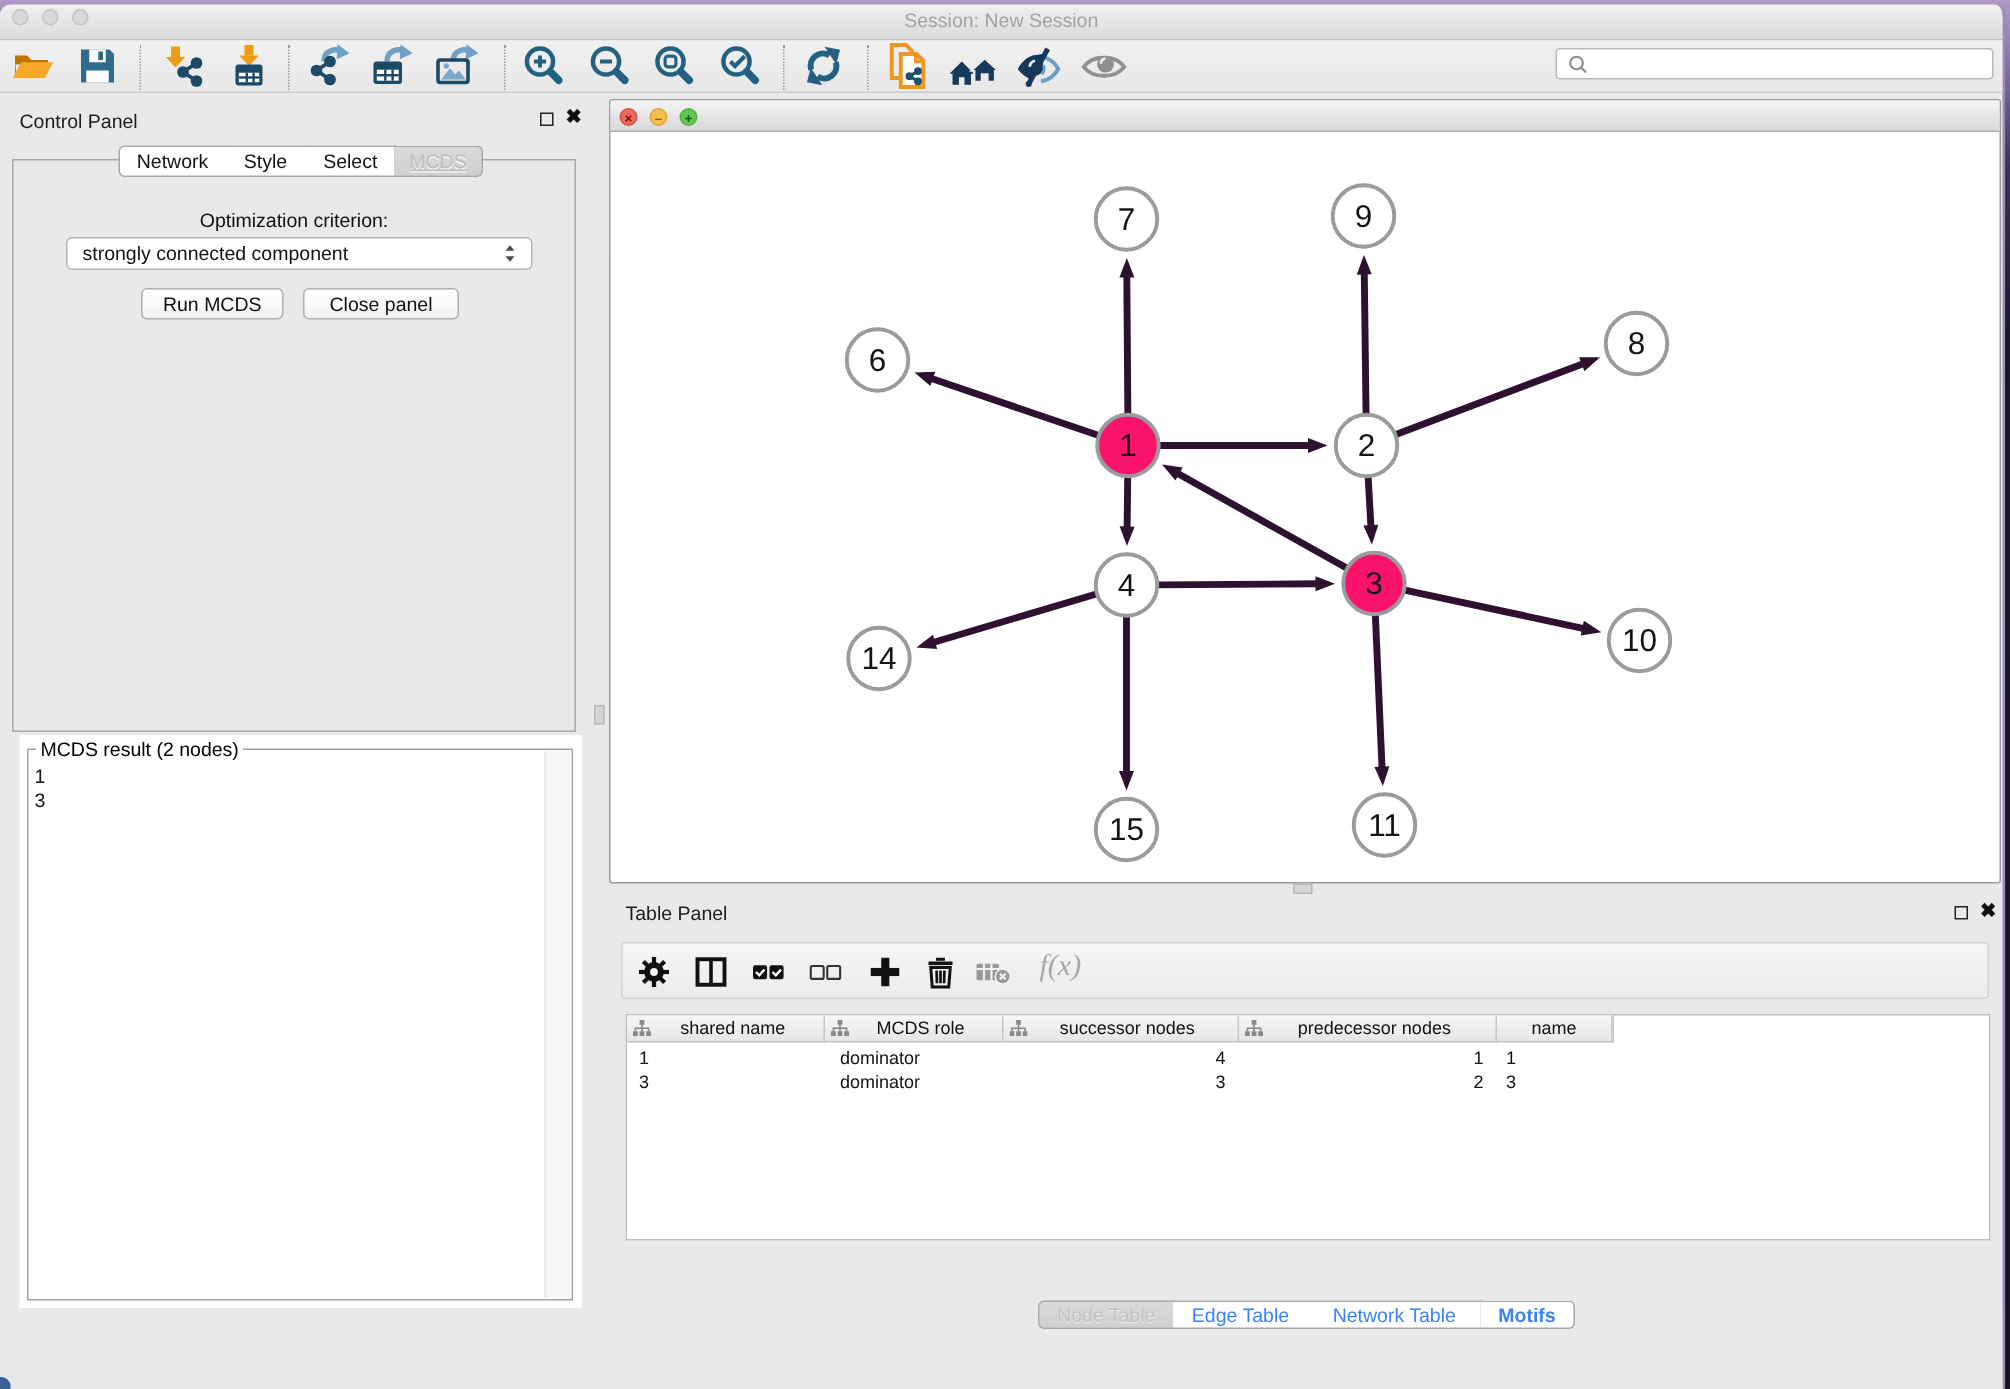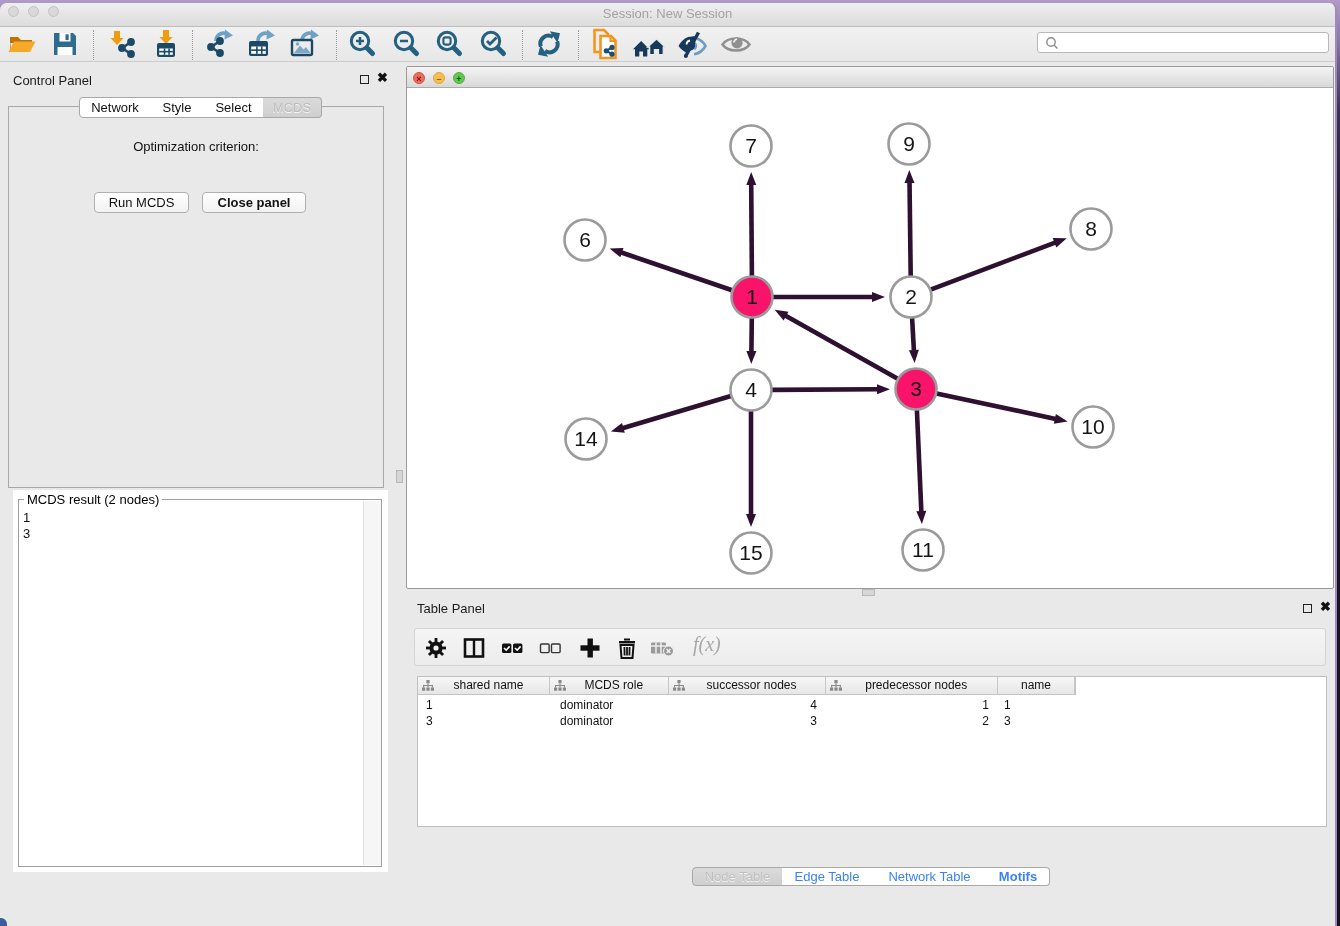--- a/index.html
+++ b/index.html
@@ -20,26 +20,26 @@
 
 #cpanel{position:absolute;left:0;top:60px;width:392px;height:828px;background:#e9e9e9;}
 #cphead{position:absolute;left:13px;top:10px;font-size:13px;color:#1c1c1c;}
 #cpfloat{position:absolute;left:360px;top:12px;width:9px;height:9px;border:1.5px solid #222;}
 #cpclose{position:absolute;left:377px;top:7px;font-size:13px;font-weight:bold;color:#111;}
 #cptabwrap{position:absolute;left:8px;top:43px;width:376px;height:382px;border:1px solid #a8a8a8;background:#e9e9e9;}
 .cptab{position:absolute;top:34px;height:21px;border:1px solid #a8a8a8;background:#fff;font-size:13px;color:#111;text-align:center;line-height:20px;}
 #tabN{left:79px;width:72px;border-radius:4px 0 0 4px;}
 #tabS{left:150px;width:55px;border-left:none;}
 #tabE{left:204px;width:60px;border-left:none;}
-#tabM{left:263px;width:59px;border-left:none;border-radius:0 4px 4px 0;background:linear-gradient(180deg,#dadada,#cfcfcf);color:#bdbdbd;text-shadow:0 1px 0 #f5f5f5;}
+#tabM{left:263px;width:59px;border-left:none;border-radius:0 4px 4px 0;background:linear-gradient(180deg,#dadada,#cfcfcf);color:#bdbdbd;text-shadow:0 1px 0 #f5f5f5;text-decoration:underline;}
 #optlabel{position:absolute;left:8px;top:76px;width:376px;text-align:center;font-size:13px;color:#111;}
 #optsel{position:absolute;left:44px;top:95px;width:311px;height:22px;background:#fff;border:1px solid #b4b4b4;border-radius:4px;font-size:13px;color:#111;line-height:20px;padding-left:10px;}
 .btn{position:absolute;top:129px;height:21px;background:linear-gradient(180deg,#ffffff,#f2f2f2);border:1px solid #b0b0b0;border-radius:4px;font-size:13px;color:#111;text-align:center;line-height:19px;}
 #btnrun{left:94px;width:95px;}
-#btnclose{left:202px;width:104px;font-weight:bold;}
+#btnclose{left:202px;width:104px;}
 #mcdsbox{position:absolute;left:13px;top:427px;width:375px;height:382px;background:#fff;}
 #mcdsborder{position:absolute;left:5px;top:9px;width:364px;height:368px;border:1px solid #9f9f9f;}
 #mcdslegend{position:absolute;left:11px;top:2px;background:#fff;padding:0 3px;font-size:13px;color:#000000;}
 #mcdsscroll{position:absolute;left:350px;top:11px;width:18px;height:364px;background:#f6f6f6;border-left:1px solid #e3e3e3;}
 #mcdsitems{position:absolute;left:10px;top:20px;font-size:13px;color:#111;line-height:16px;}
 
 #netwin{position:absolute;left:406px;top:63px;width:928px;height:523px;background:#fff;border:1px solid #9a9a9a;border-radius:2px;}
 #nethead{position:absolute;left:0;top:0;width:100%;height:21px;background:linear-gradient(180deg,#f4f4f4,#d8d8d8);border-bottom:1px solid #ababab;}
 #nettitle{position:absolute;top:3px;width:100%;text-align:center;font-size:13px;font-weight:600;color:#2a2a2a;}
 .tl2{position:absolute;top:4.5px;width:12px;height:12px;border-radius:50%;font-size:9px;font-weight:bold;text-align:center;line-height:12px;}
@@ -205,20 +205,26 @@
   <div id="cpanel">
     <div id="cphead">Control Panel</div>
     <div id="cpfloat"></div>
       <div id="cpclose">✖</div>
     <div id="cptabwrap"></div>
     <div class="cptab" id="tabN">Network</div>
     <div class="cptab" id="tabS">Style</div>
     <div class="cptab" id="tabE">Select</div>
     <div class="cptab" id="tabM">MCDS</div>
     <div id="optlabel">Optimization criterion:</div>
+    <div id="optsel">strongly connected component
+      <svg width="8" height="12" style="position:absolute;right:10px;top:4px" viewBox="0 0 8 12">
+          <path d="M4 0.5 L7 4.2 L1 4.2 Z" fill="#4a4a4a"></path>
+          <path d="M4 11.5 L7 7.8 L1 7.8 Z" fill="#4a4a4a"></path>
+        </svg>
+    </div>
     <div class="btn" id="btnrun">Run MCDS</div>
     <div class="btn" id="btnclose">Close panel</div>
     <div id="mcdsbox">
       <div id="mcdsborder"></div>
       <div id="mcdsscroll"></div>
       <div id="mcdslegend">MCDS result (2 nodes)</div>
       <div id="mcdsitems">1<br>3</div>
     </div>
   </div>
   <div id="netwin">

